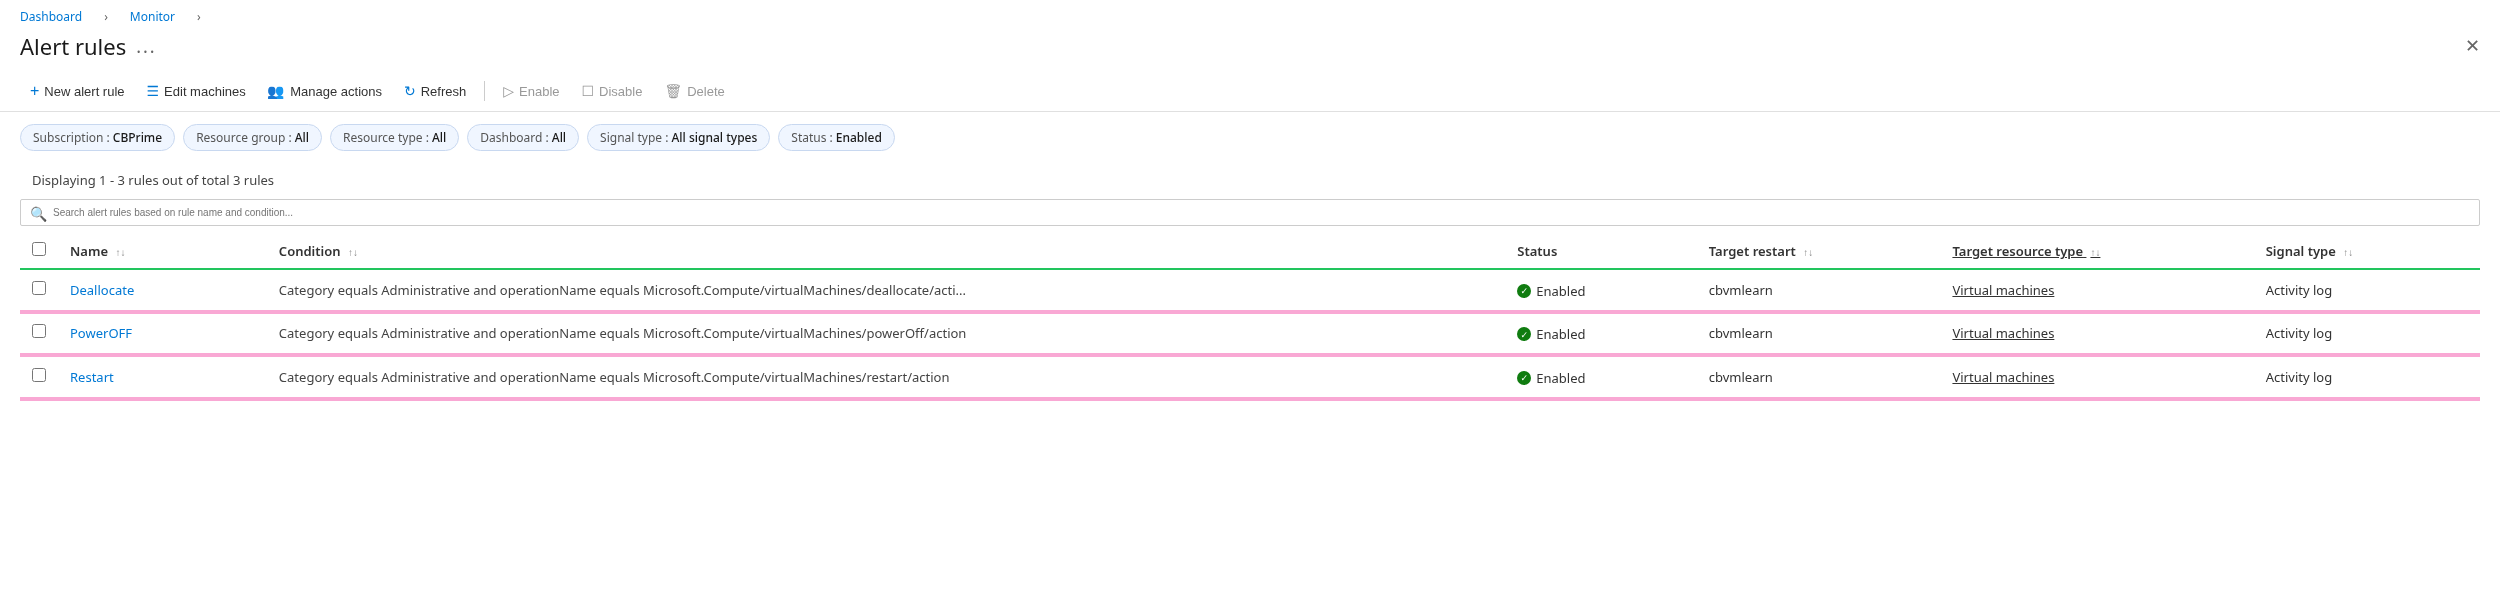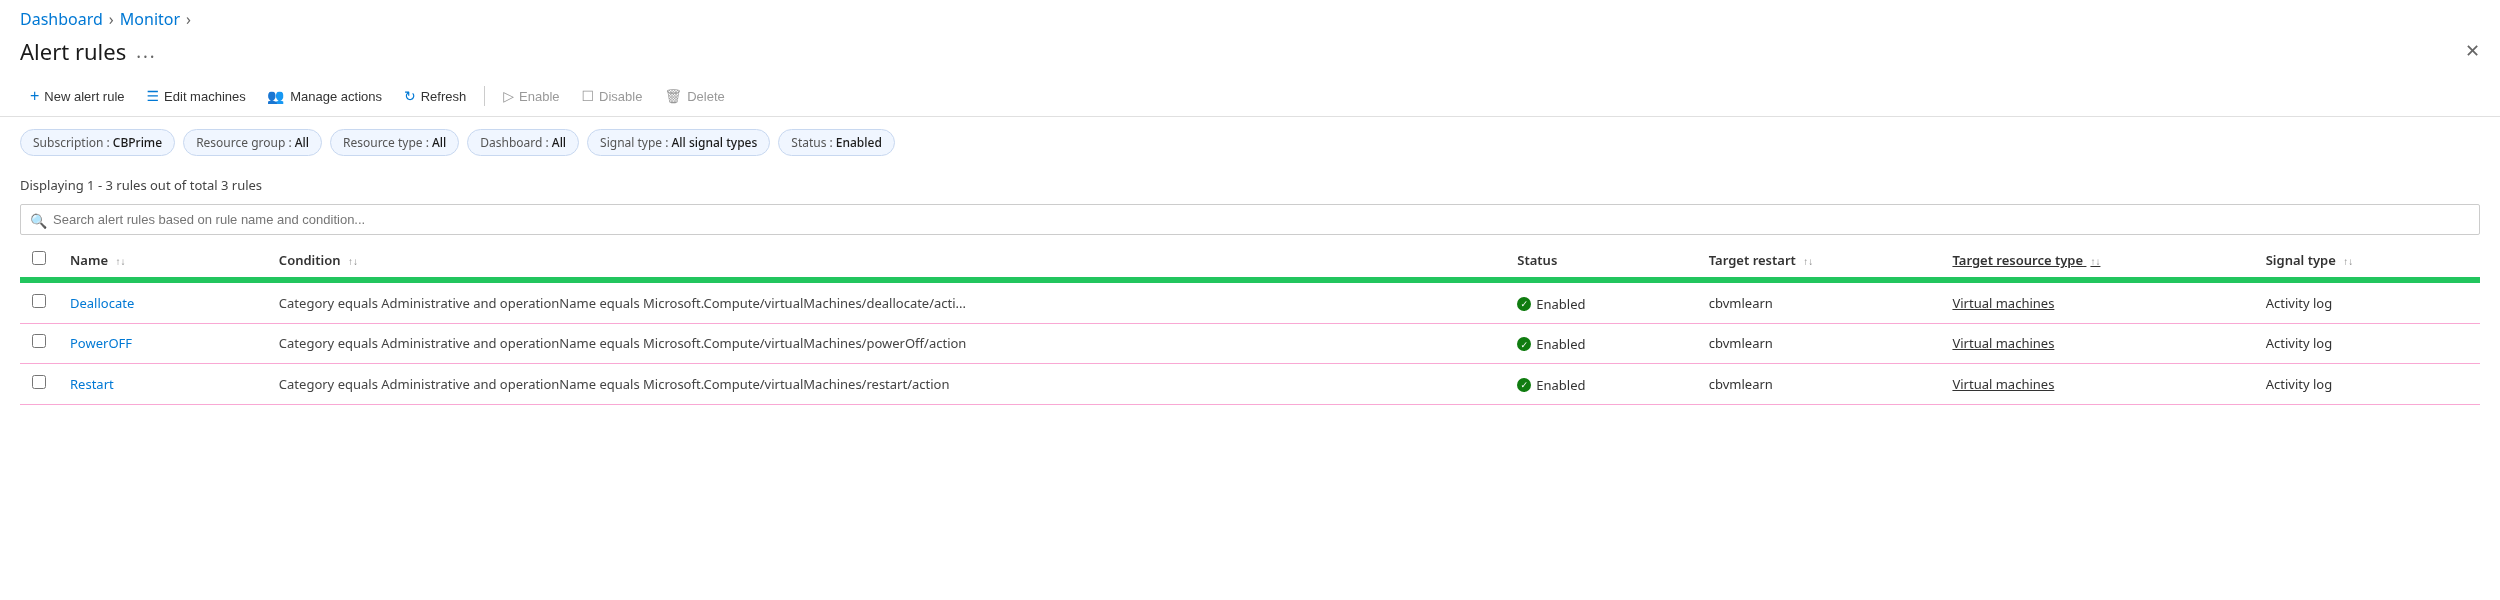--- a/index.html
+++ b/index.html
@@ -9,22 +9,22 @@
       color: #333;
       background: #fff;
       width: 2500px;
       min-height: 600px;
       overflow-x: hidden;
     }
     .top-bar {
       display: flex;
       align-items: center;
       padding: 8px 20px 0 20px;
-      gap: 4px;
-      font-size: 16px;
+      gap: 20px;
+      font-size: 12px;
       color: #0078d4;
     }
     .top-bar .separator { color: #666; margin: 0 2px; }
     .page-header {
       display: flex;
       align-items: center;
       padding: 6px 20px 10px 20px;
       gap: 10px;
     }
     .page-title {
@@ -93,30 +93,31 @@
       color: #333;
       cursor: pointer;
       white-space: nowrap;
     }
     .filter-chip .label { color: #555; }
     .filter-chip .value { color: #1a1a1a; font-weight: 500; margin-left: 3px; }
     .summary-text {
       padding: 8px 20px 6px 20px;
       font-size: 13px;
       color: #444;
+      margin-left: 12px;
     }
     .search-bar {
       padding: 4px 20px 8px 20px;
     }
     .search-bar input {
       width: 100%;
       padding: 7px 12px 7px 32px;
       border: 1px solid #ccc;
       border-radius: 2px;
-      font-size: 13px;
+      font-size: 10px;
       outline: none;
       color: #333;
       background: #fff;
     }
     .search-container {
       position: relative;
     }
     .search-container .search-icon-inner {
       position: absolute;
       left: 10px;
@@ -128,33 +129,33 @@
     .table-wrapper {
       padding: 0 20px;
       overflow-x: auto;
     }
     table {
       width: 100%;
       border-collapse: collapse;
       font-size: 13px;
     }
     thead tr {
-      border-bottom: 6px solid #22c55e;
+      border-bottom: 2px solid #22c55e;
     }
     thead th {
       padding: 8px 12px;
       text-align: left;
       font-weight: 600;
       color: #333;
       white-space: nowrap;
       user-select: none;
     }
     thead th .sort-icon { color: #888; margin-left: 4px; font-size: 10px; }
     tbody tr {
-      border-bottom: 1px solid #f9a8d4;
+      border-bottom: 4px solid #f9a8d4;
     }
     tbody td {
       padding: 10px 12px;
       color: #333;
       vertical-align: middle;
     }
     .row-checkbox {
       width: 14px;
       height: 14px;
       cursor: pointer;

